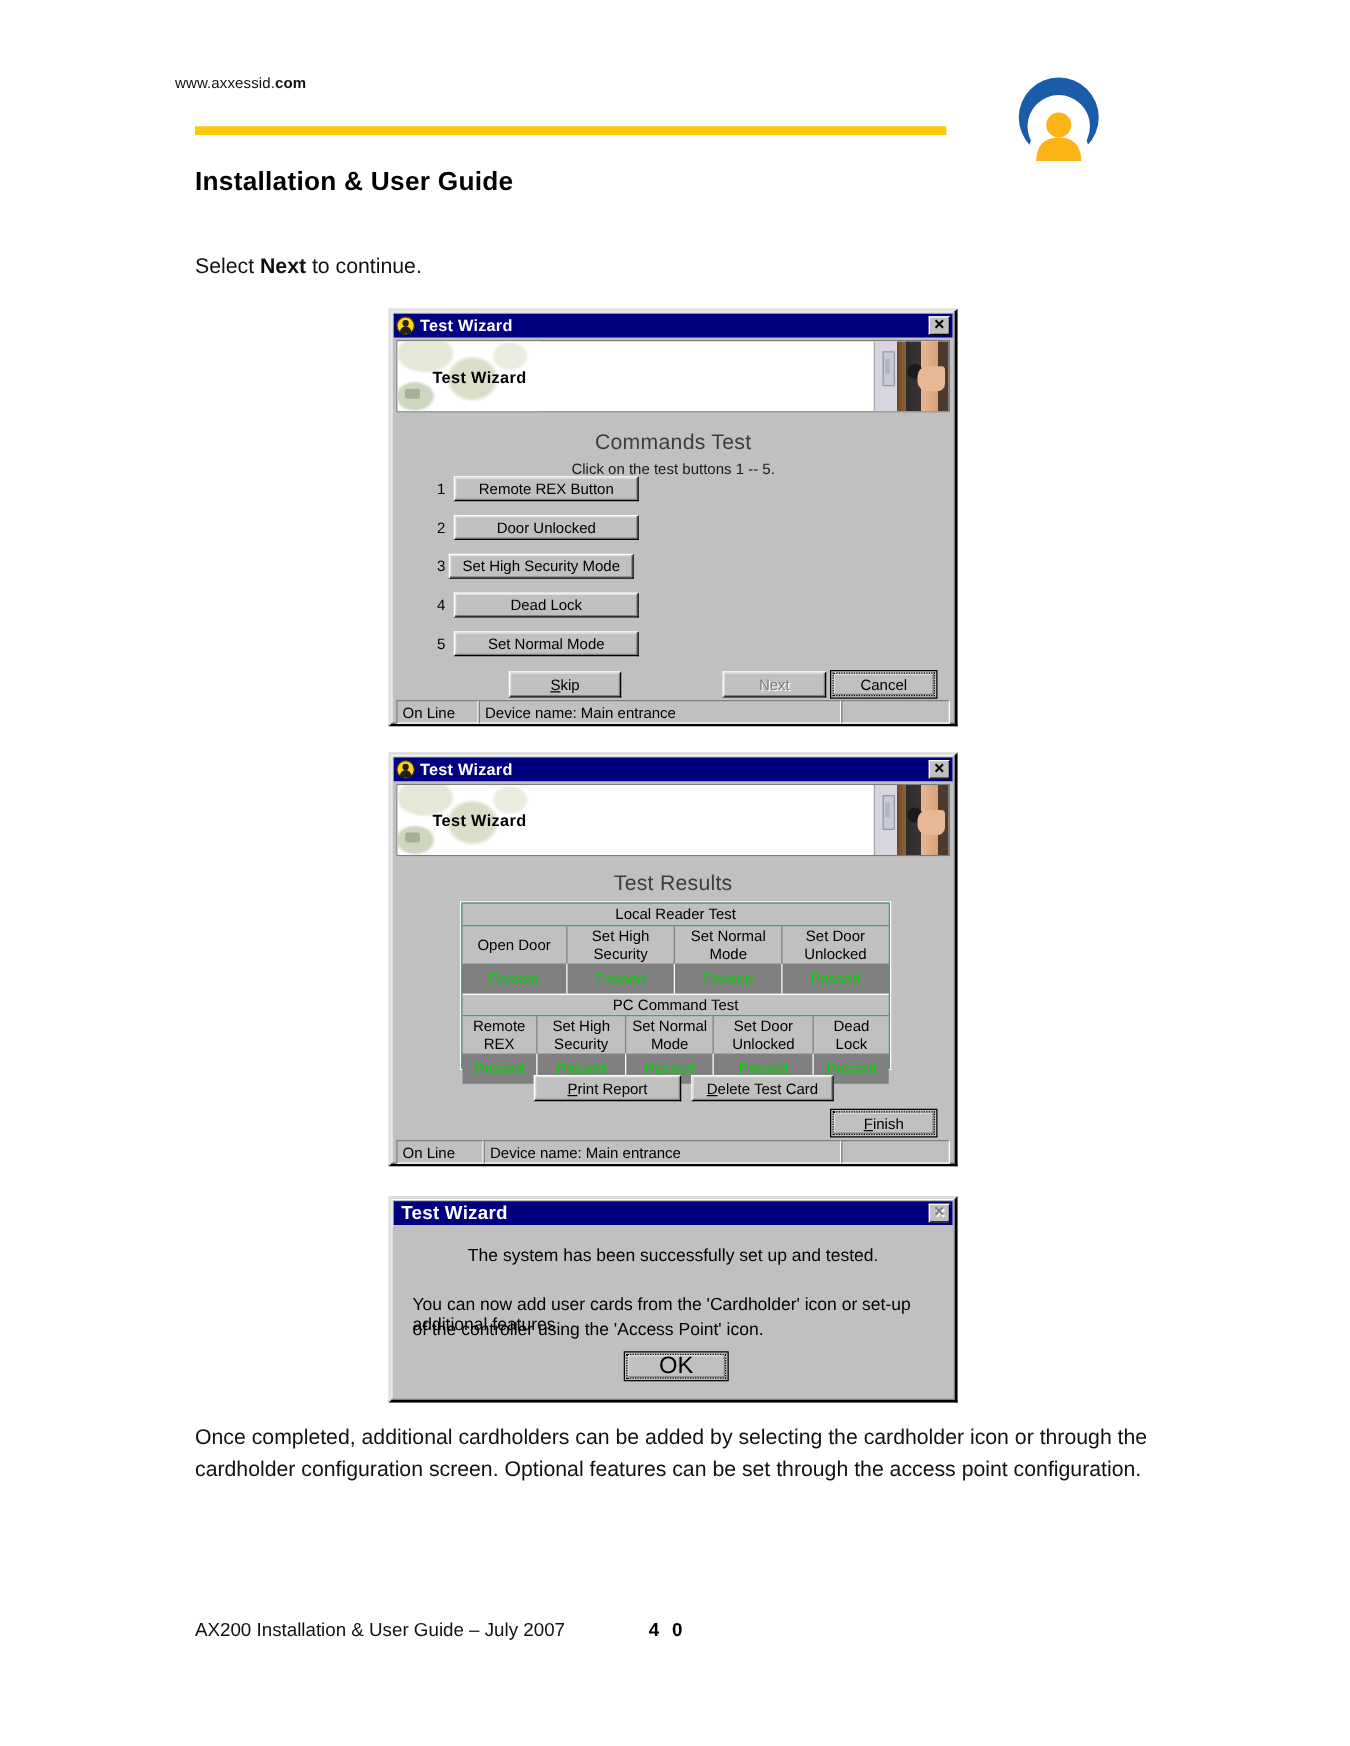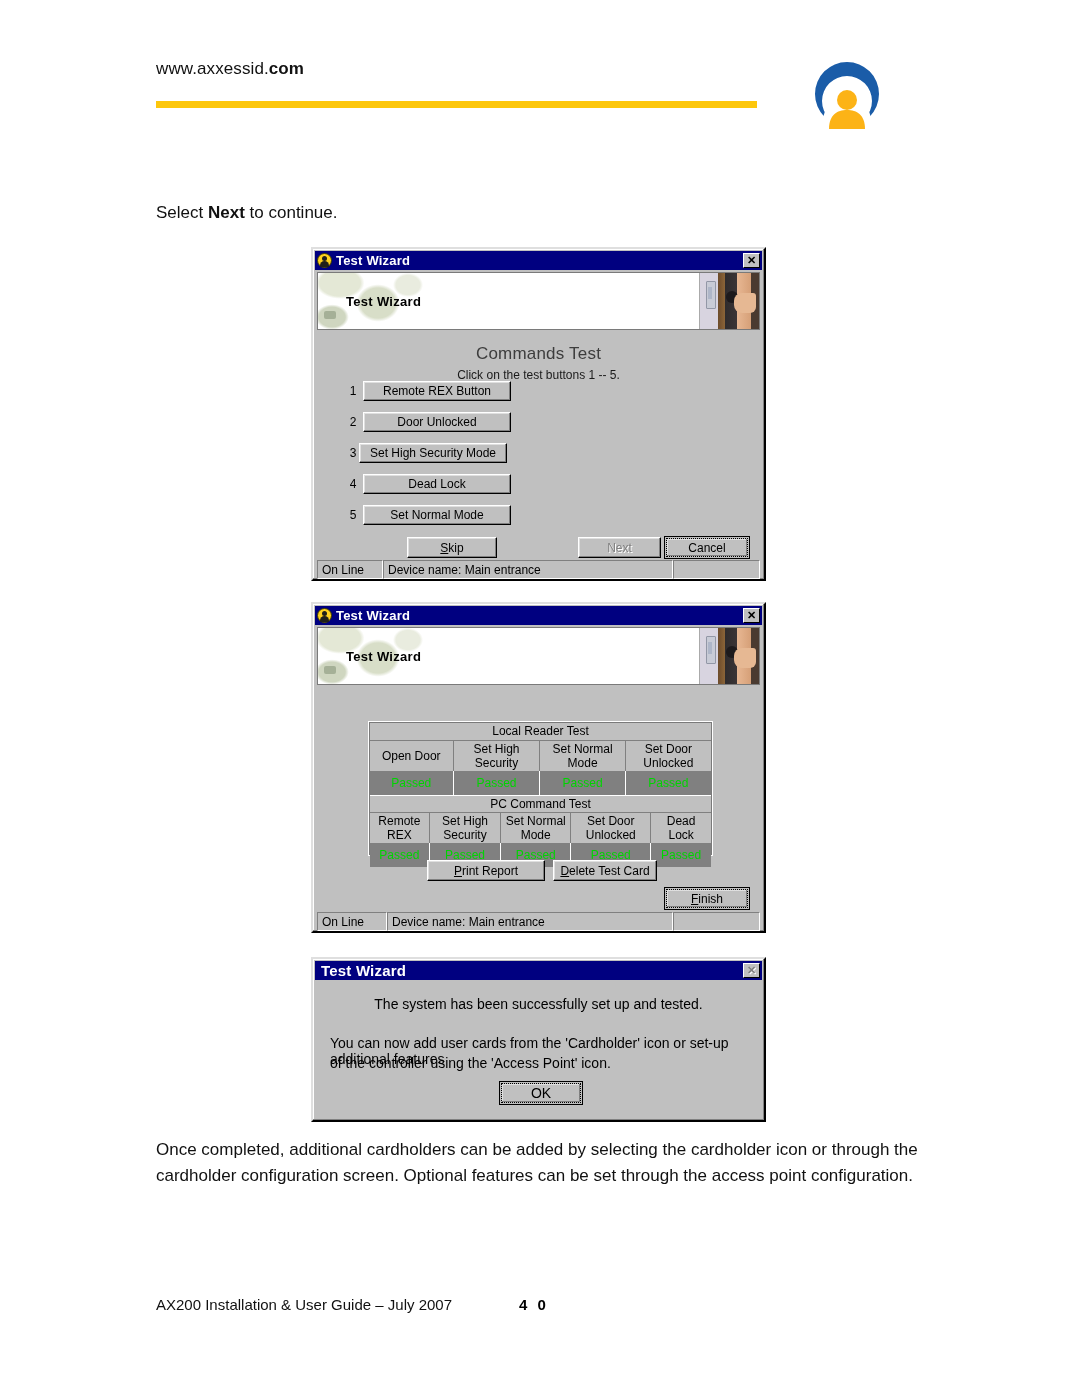--- a/index.html
+++ b/index.html
@@ -16,22 +16,22 @@
     overflow: hidden;
   }
 
   
   #page-header {
     position: absolute;
     left: 0; top: 0; width: 1080px; height: 175px;
   }
   #site-url {
     position: absolute;
-    left: 156px; top: 59px;
-    font-size: 17px;
+    left: 140px; top: 59px;
+    font-size: 12px;
     letter-spacing: .1px;
     color: #111;
   }
   #site-url b { font-weight: bold; }
   #yellow-rule {
     position: absolute;
     left: 156px; top: 101px;
     width: 601px; height: 7px;
     background: #fdc70c;
   }
@@ -408,20 +408,21 @@
 </style>
 </head>
 <body>
 
 <div id="page-header">
 
   <div id="site-url"><span>www.axxessid.</span><b>com</b></div>
 
   <div id="yellow-rule"></div>
 
+  <div id="doc-title">Installation &amp; User Guide</div>
 
   <div id="logo">
     <svg id="logo-mark" viewBox="0 0 70 70">
       <path d="M35 3 A32 32 0 0 0 35 67 A25 25 0 0 1 35 17 A25 25 0 0 1 35 67 A32 32 0 0 0 35 3 Z" fill="#1a5ca8"></path>
       <circle cx="35" cy="62" r="24" fill="#ffffff"></circle>
       <circle cx="35" cy="41" r="10" fill="#fcb316"></circle>
       <path d="M17 70 C17 56 25 51 35 51 C45 51 53 56 53 70 Z" fill="#fcb316"></path>
     </svg>
   </div>
 </div>
@@ -498,20 +499,21 @@
   <div class="wiz-banner">
     <div class="wiz-banner-art"></div>
     <div class="wiz-banner-title">Test Wizard</div>
     <div class="wiz-banner-photo">
       <div class="photo-reader"></div>
       <div class="photo-knob"></div>
       <div class="photo-hand"></div>
     </div>
   </div>
 
+  <div class="wiz-heading" style="top:93px;">Test Results</div>
 
   <div class="results-table" style="left:56px; top:118px; width:343px; height:133px;">
 
     <div class="rt-section-title">Local Reader Test</div>
     <div class="rt-head-row">
       <div class="rt-head-cell" style="width:24.5%;">Open Door</div>
       <div class="rt-head-cell" style="width:25.5%;">Set High Security</div>
       <div class="rt-head-cell" style="width:25%;">Set Normal Mode</div>
       <div class="rt-head-cell" style="width:25%;">Set Door Unlocked</div>
     </div>
@@ -535,21 +537,21 @@
       <div class="rt-val-cell" style="width:21%;">Passed</div>
       <div class="rt-val-cell" style="width:20.5%;">Passed</div>
       <div class="rt-val-cell" style="width:23.5%;">Passed</div>
       <div class="rt-val-cell" style="width:17.5%;">Passed</div>
     </div>
   </div>
 
   <div class="btn" style="left:114px; top:256px; width:118px; height:21px;">
     <span><u>P</u>rint Report</span>
   </div>
-  <div class="btn" style="left:240px; top:256px; width:104px; height:21px;">
+  <div class="btn" style="left:240px; top:256px; width:114px; height:21px;">
     <span><u>D</u>elete Test Card</span>
   </div>
 
   <div class="btn default-focus" style="left:351px; top:283px; width:86px; height:23px;">
     <div class="inner">
         <span><u>F</u>inish</span>
       </div>
   </div>
 
   <div class="statusbar" style="top:308px;">
@@ -564,21 +566,21 @@
   <div class="titlebar">
     <div class="titlebar-text" style="font-size:15px; padding-left:4px;">Test Wizard</div>
     <div class="titlebar-close" style="color:#808080; text-shadow:1px 1px 0 #fff;">✕</div>
   </div>
 
   <div class="msg-line msg-center" style="top:37px;">The system has been successfully set up and tested.</div>
   <div class="msg-line" style="left:17px; top:76px;">You can now add user cards from the 'Cardholder' icon or set-up additional features</div>
   <div class="msg-line" style="left:17px; top:96px;">of the controller using the 'Access Point' icon.</div>
 
   <div class="btn default-focus" style="left:186px; top:122px; width:84px; height:24px;">
-    <div class="inner" style="font-size:14px;text-align:right;">OK</div>
+    <div class="inner" style="font-size:19px;text-align:right;">OK</div>
   </div>
 </div>
 
 <div id="closing-para" class="body-text">Once completed, additional cardholders can be added by selecting the cardholder icon or through the cardholder configuration screen.  Optional features can be set through the access point configuration.</div>
 
 <div id="footer">
   <div id="footer-text">AX200 Installation &amp; User Guide – July 2007</div>
   <div id="footer-page">4 0</div>
 </div>
 

